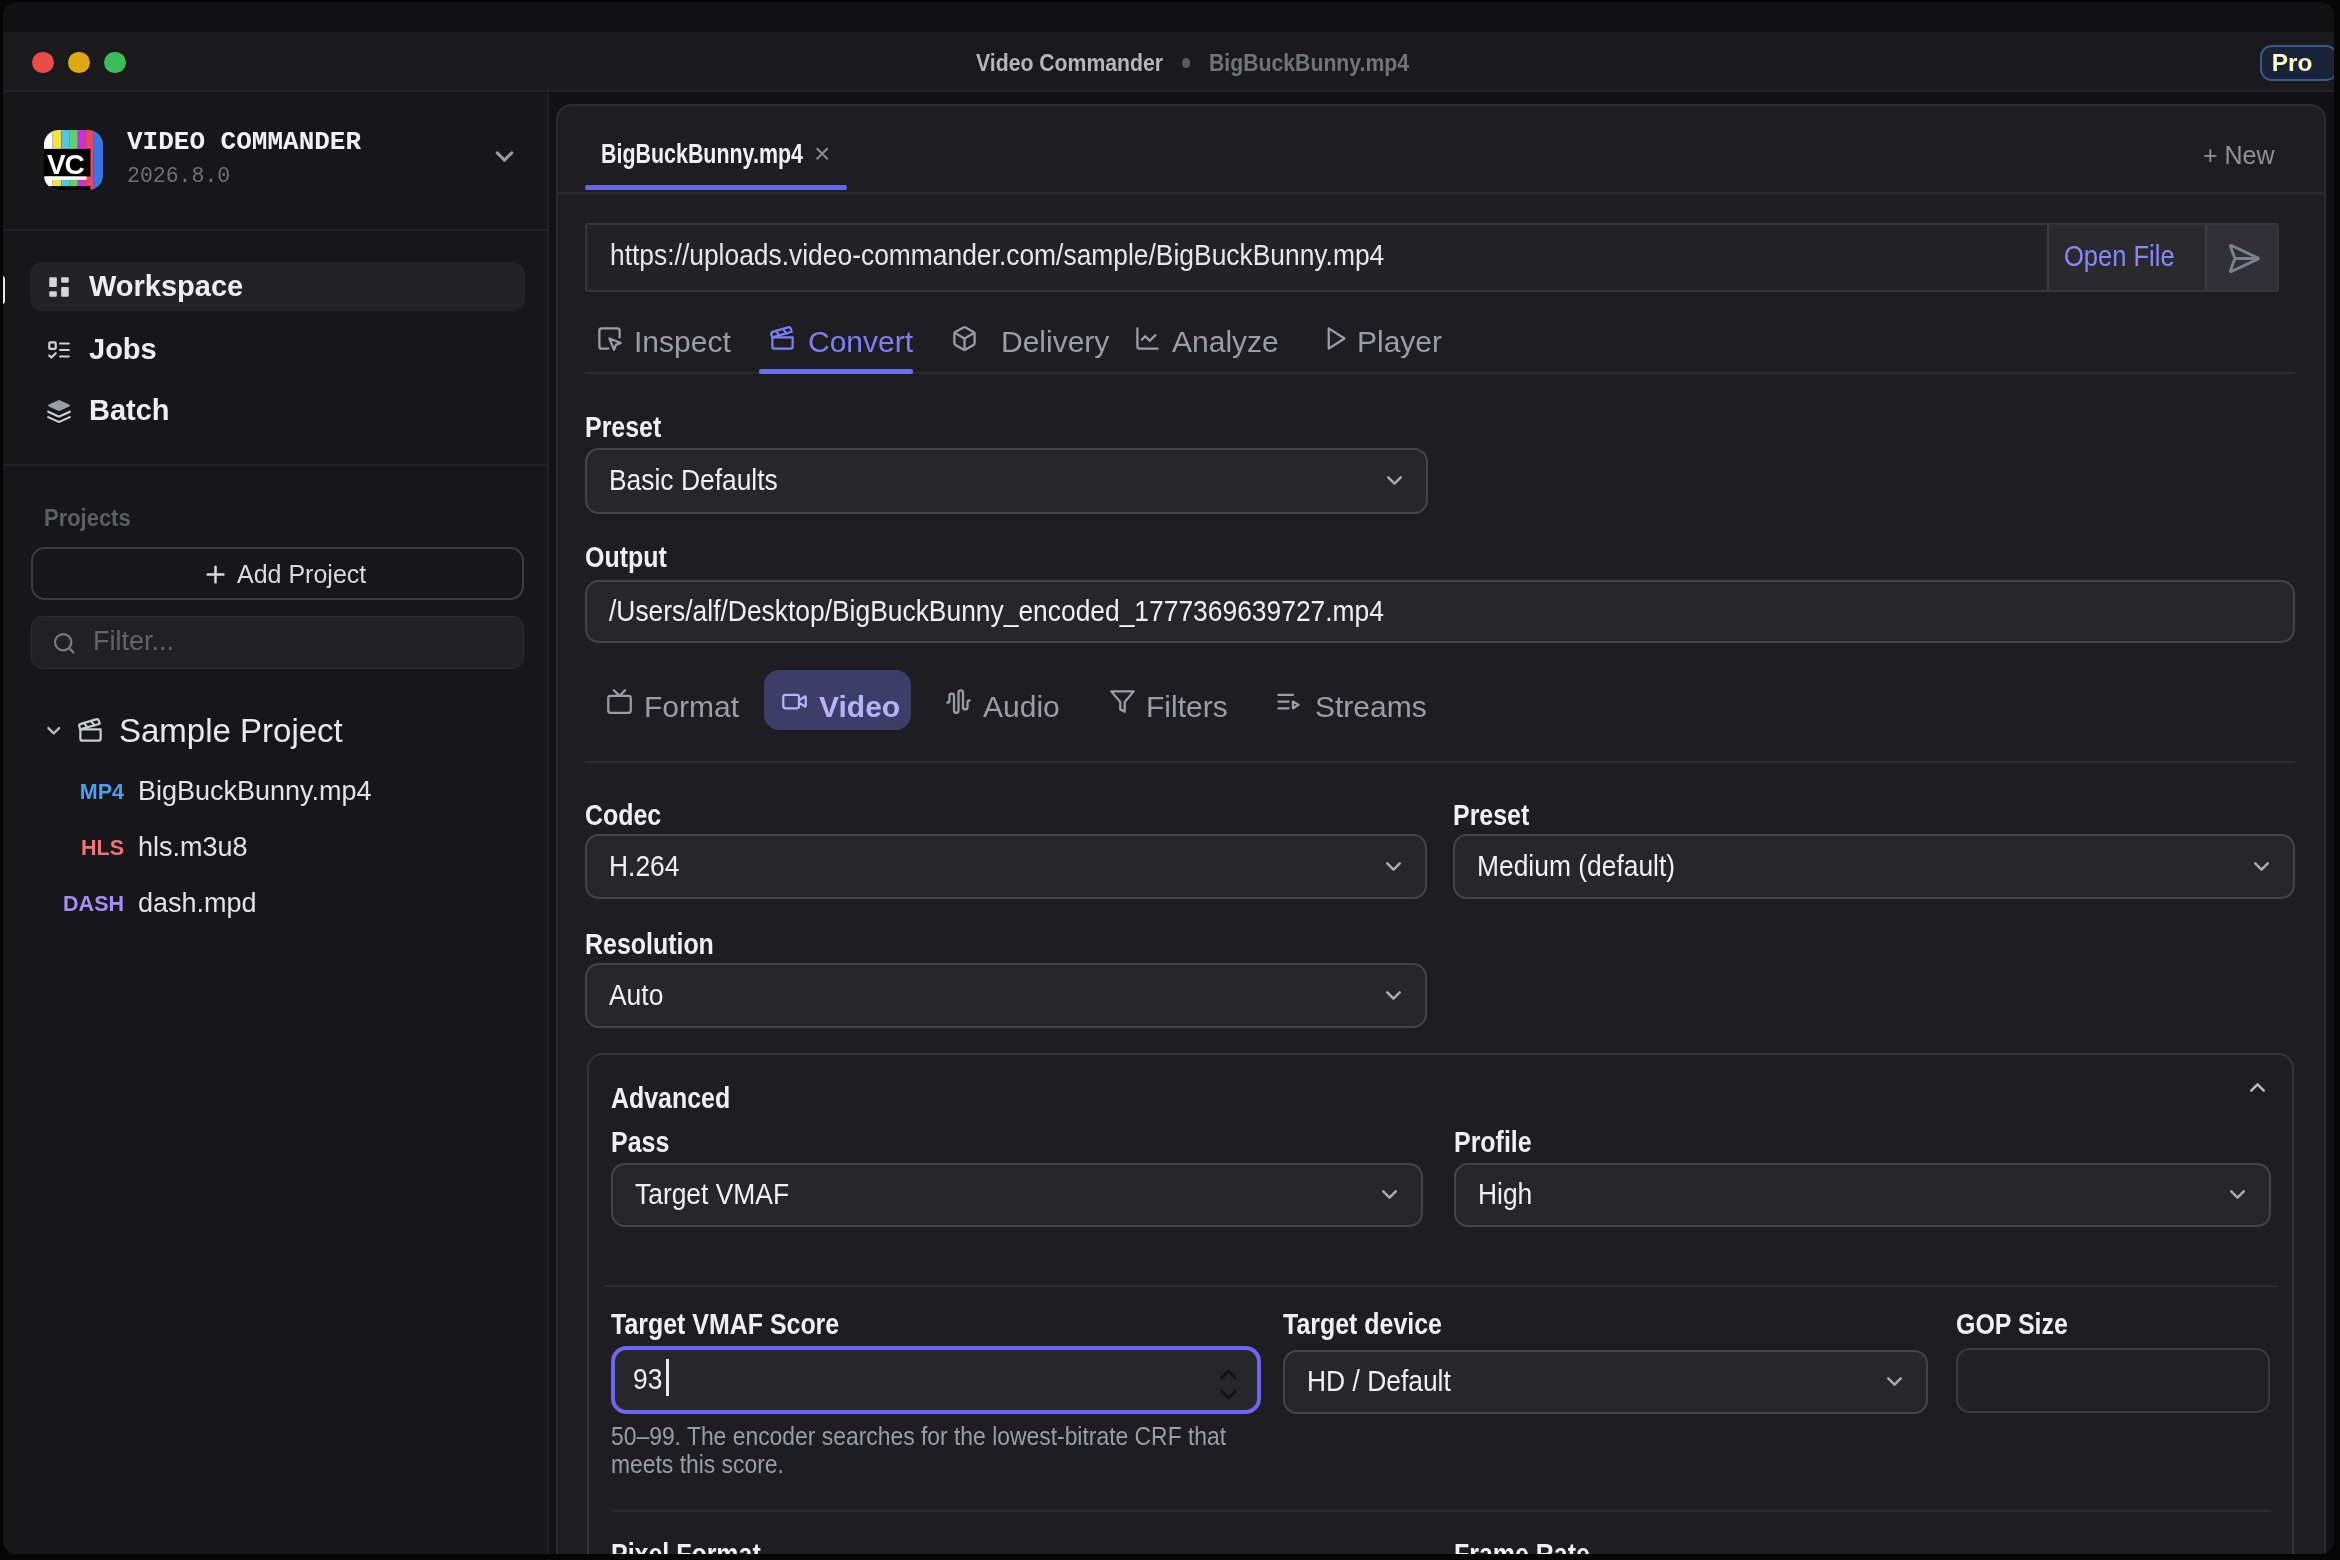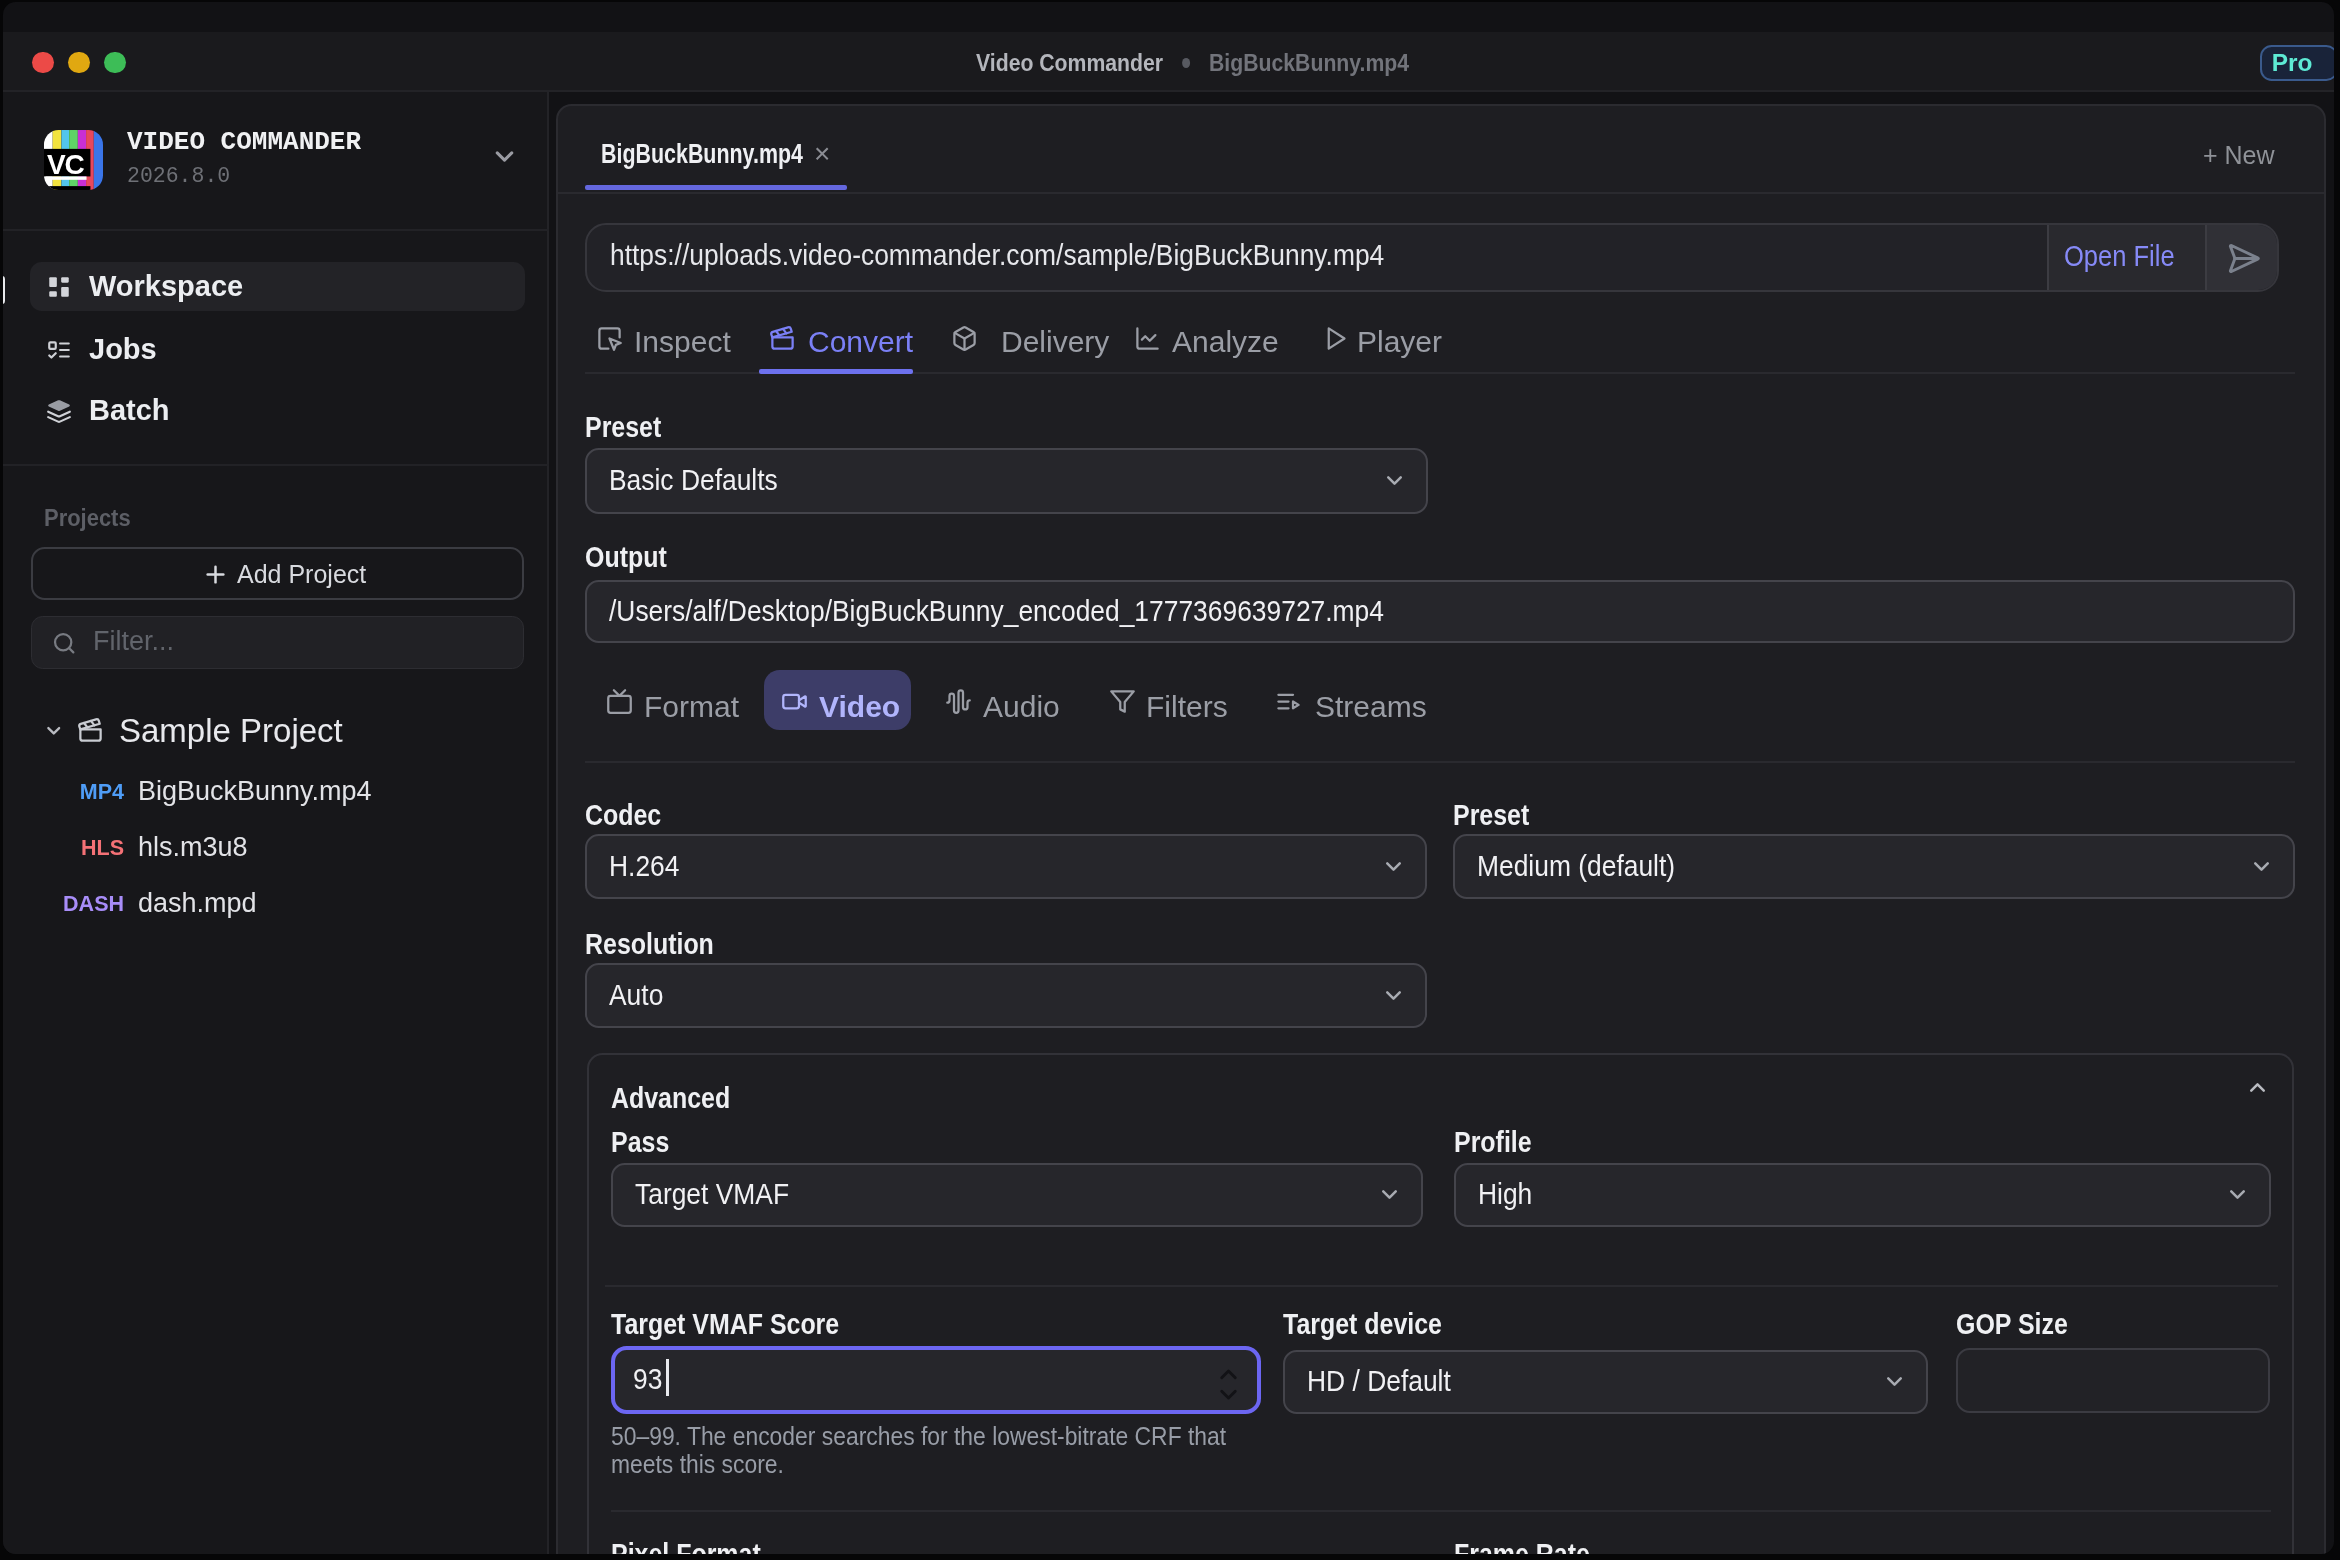--- a/index.html
+++ b/index.html
@@ -11,21 +11,21 @@
 
   .window { position:absolute; left:2.9px; top:2px; width:2331px; height:1552px; border-radius:12.7px; background:#121215; overflow:hidden; }
   .win-in { position:absolute; left:-2.9px; top:-2px; width:2057px; height:1560px;margin-top:32px; }
 
   
   .titlebar { left:0; top:0; width:2341px; height:60px; background:#1a1a1d; border-bottom:2px solid #232327; }
   .dot { width:21.5px; height:21.5px; border-radius:50%; top:19.5px; }
   .title { top:18.5px; left:976px; font-size:24.4px; font-weight:700; color:#b4b6bc; white-space:nowrap; line-height:24.4px; transform:scaleX(0.87); transform-origin:0 50%; }
   .title .dim { color:#72747b; font-weight:600; }
   .title .dot2 { display:inline-block; width:9.8px; height:9.8px; border-radius:50%; background:#585a61; vertical-align:2.9px; margin:0 21.5px; }
-  .probadge { left:2260px; top:12.7px; width:78px; height:36px; border:2px solid #3a5a8c; background:#192339; border-radius:11.7px; color:#5eead4; font-size:24.4px; font-weight:700; text-align:center; line-height:32px; padding-right:13.7px; }
+  .probadge { left:2260px; top:12.7px; width:78px; height:36px; border:2px solid #3a5a8c; background:#192339; border-radius:11.7px; color:#fef9c3; font-size:24.4px; font-weight:700; text-align:center; line-height:32px; padding-right:13.7px; }
 
   
   .sidebar { left:0; top:60px; width:549px; height:1500px; background:#17171a; border-right:2px solid #232327; }
   .sep-side { left:0; width:549px; height:2px; background:#222226; }
   .vc-name { left:127px; top:97px; font-family:"Liberation Mono",monospace; font-size:26px; font-weight:700; color:#f0f1f3; line-height:26px; }
   .vc-ver  { left:127px; top:134px; font-family:"Liberation Mono",monospace; font-size:21.5px; color:#6e7076; line-height:21.5px; }
   .srow { left:0; width:549px; }
   .srow .txt { position:absolute; left:89px; font-size:29px; font-weight:600; color:#eceef1; line-height:29px; }
   .workspace-bg { left:30px; top:230px; width:495px; height:49px; background:#232327; border-radius:11.7px; }
   .active-ind { left:0px; top:244px; width:4.9px; height:28px; background:#e8e9ec; border-radius:0 2.9px 2.9px 0; }
@@ -40,21 +40,21 @@
 
   
   .panel { position:absolute; left:556px; top:72px; width:1770px; height:1477px; background:#1e1e22; border:2px solid #2b2b30; border-radius:15.6px; overflow:hidden; }
   .pin { position:absolute; left:-558px; top:-74px; width:2341px; height:1560px; }
   .hairline { height:2px; background:#2a2a2f; }
   .tabname { left:601px; top:108px; font-size:28px; font-weight:700; color:#eff0f3; line-height:28px; }
   .tabx { left:814px; top:107px; font-size:28px; color:#8b8d94; line-height:29px; }
   .tab-underline { left:585px; top:153px; width:262px; height:4.9px; background:#6467de; border-radius:2px; }
   .newbtn { left:2203px; top:109px; font-size:25px; color:#8f9298; line-height:29px; }
 
-  .urlbar { left:585px; top:191px; width:1694px; height:69px; background:#222227; border:2px solid #36363c; border-radius:21px; overflow:hidden; }
+  .urlbar { left:585px; top:191px; width:1694px; height:69px; background:#222227; border:2px solid #36363c; border-radius:3px; overflow:hidden; }
   .urltext { position:absolute; left:23.4px; top:14.6px; font-size:30px; color:#e6e7eb; line-height:30px; white-space:nowrap; }
   .openfile { position:absolute; right:72px; top:0; width:158px; height:65px; background:#29292e; border-left:2px solid #3c3c42; color:#868af7; font-size:29px; text-align:center; line-height:63px; }
   .sendseg { position:absolute; right:0; top:0; width:72px; height:65px; background:#303036; border-left:2px solid #3c3c42; }
 
   .nitem { height:41px; font-size:30px; color:#9b9ea6; font-weight:500; line-height:30px; }
   .nitem .tx { position:absolute; top:5.9px; }
   .nitem svg { position:absolute; top:3.9px; }
   .nav-underline { left:759px; top:337px; width:154px; height:4.9px; background:#6d71ee; border-radius:2px; }
 
   .label { font-size:29px; font-weight:700; color:#eff0f3; line-height:29px; transform:scaleX(0.86); transform-origin:0 50%; white-space:nowrap; }

